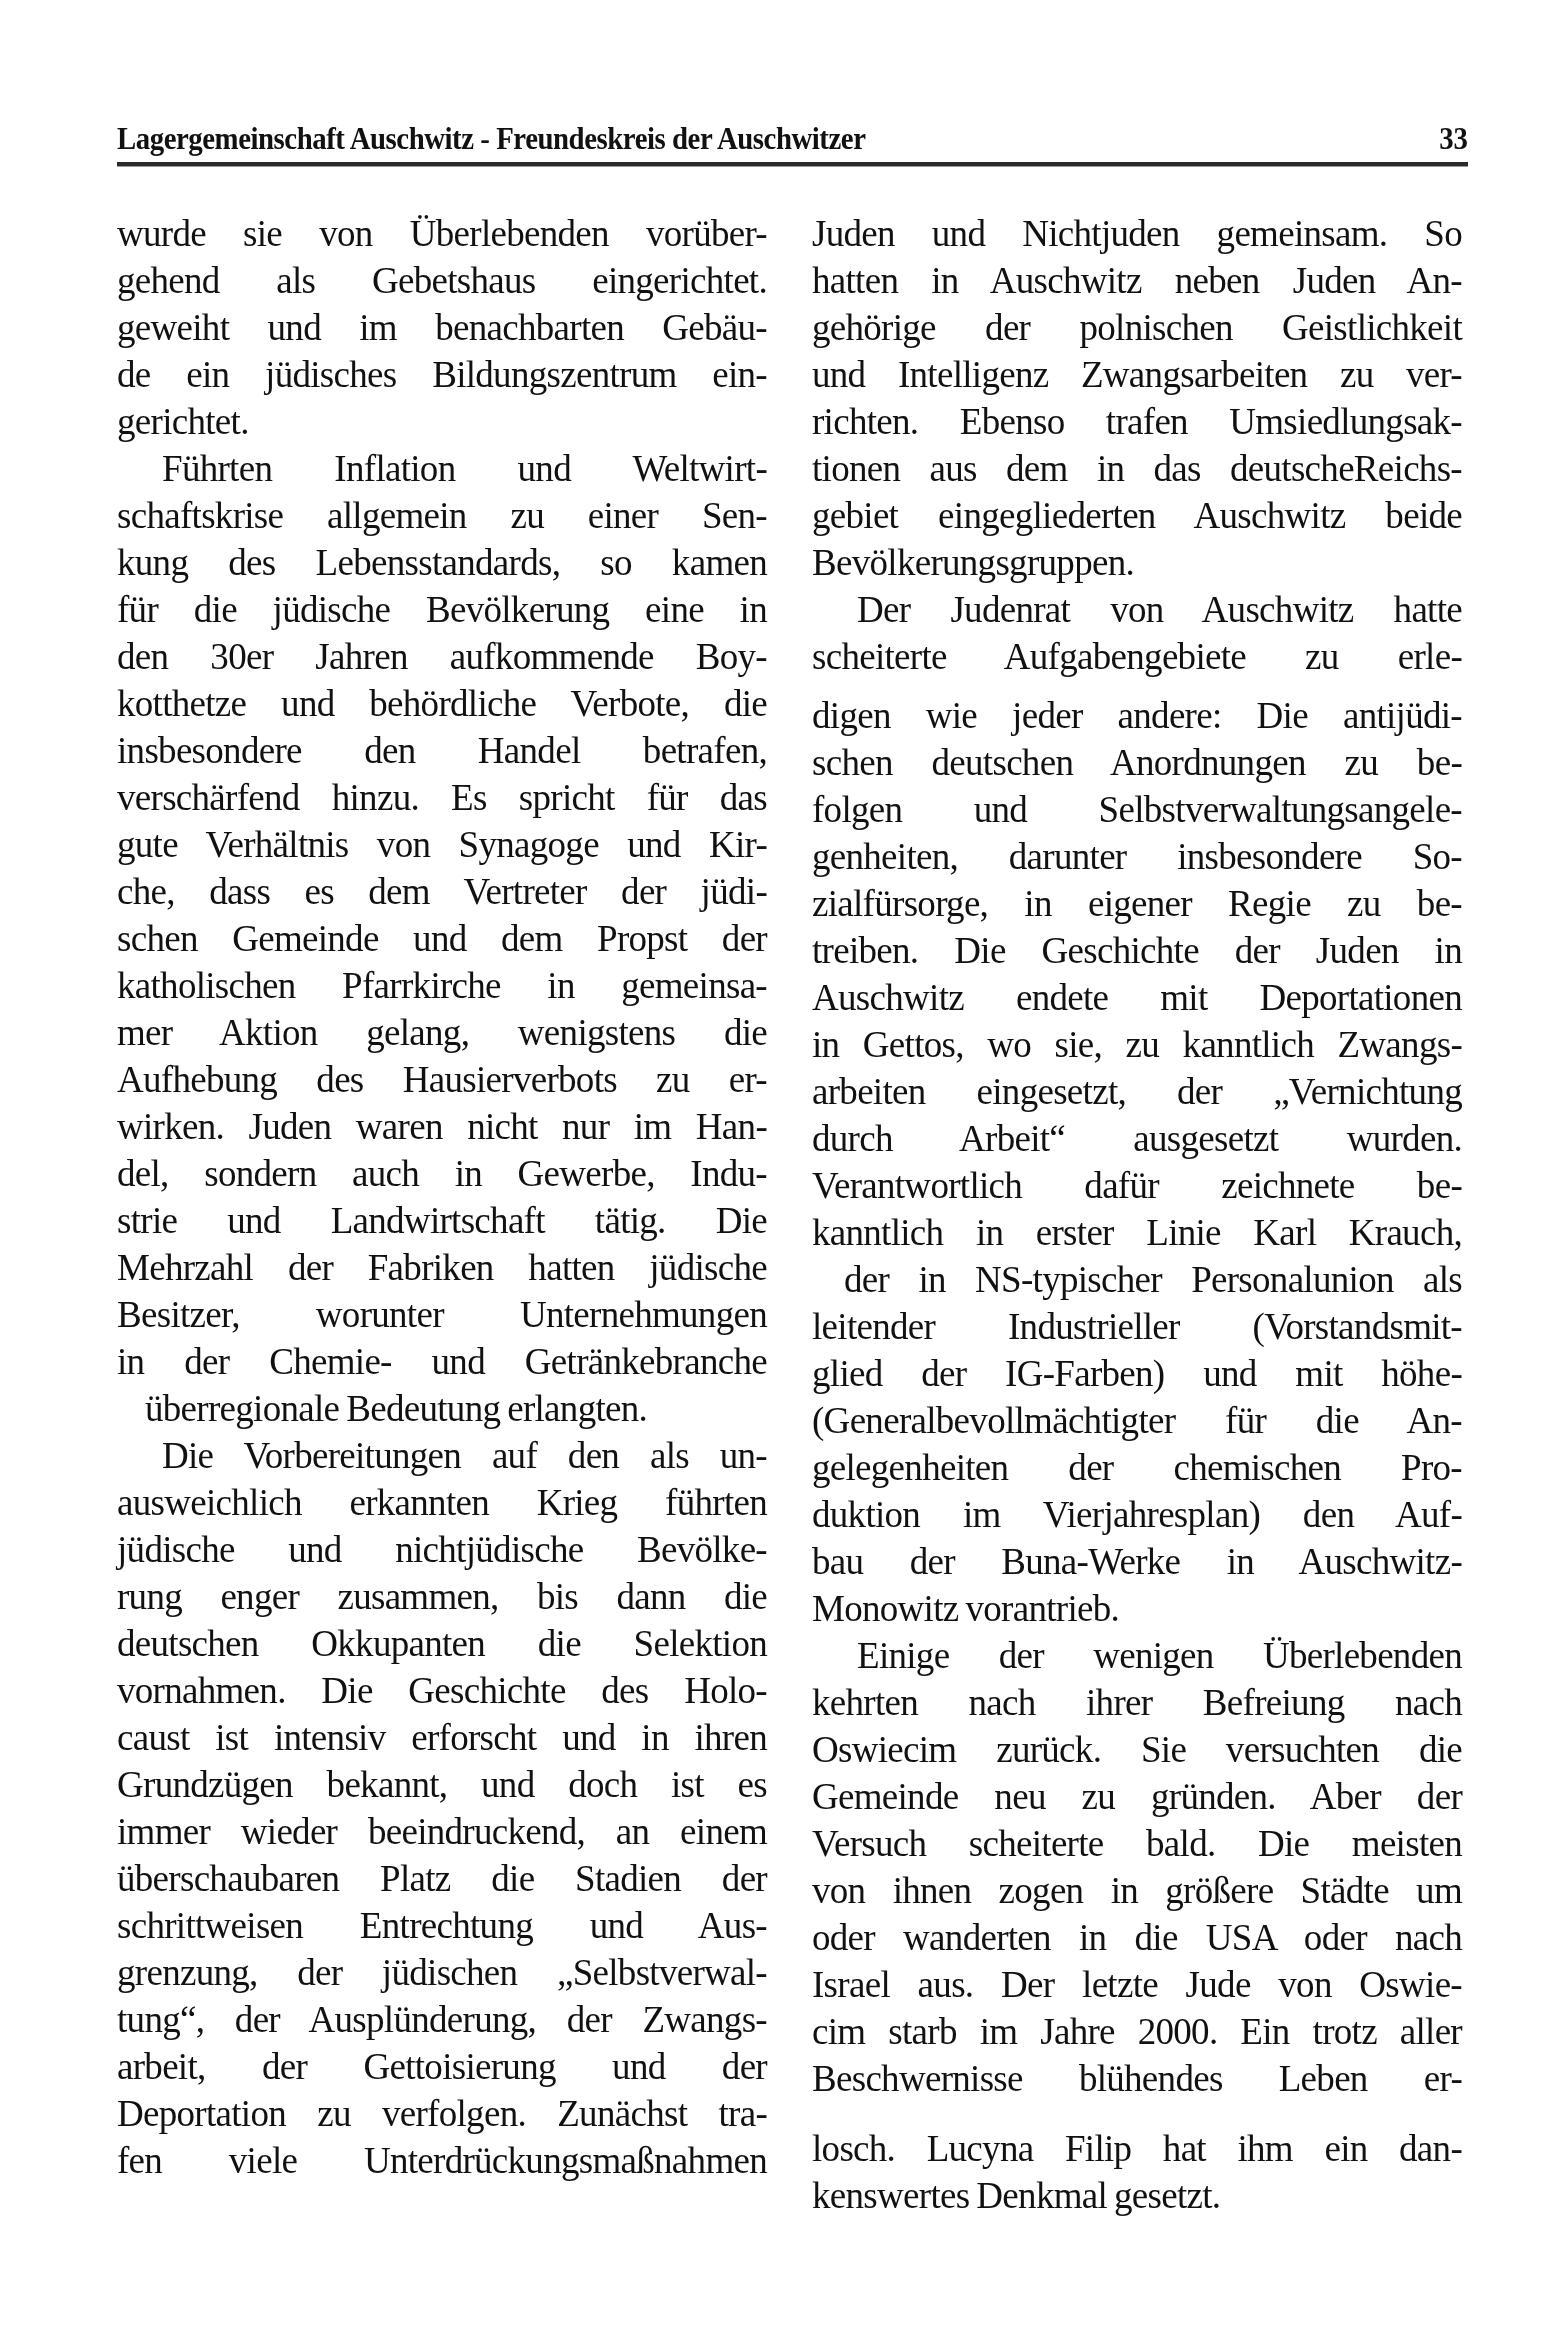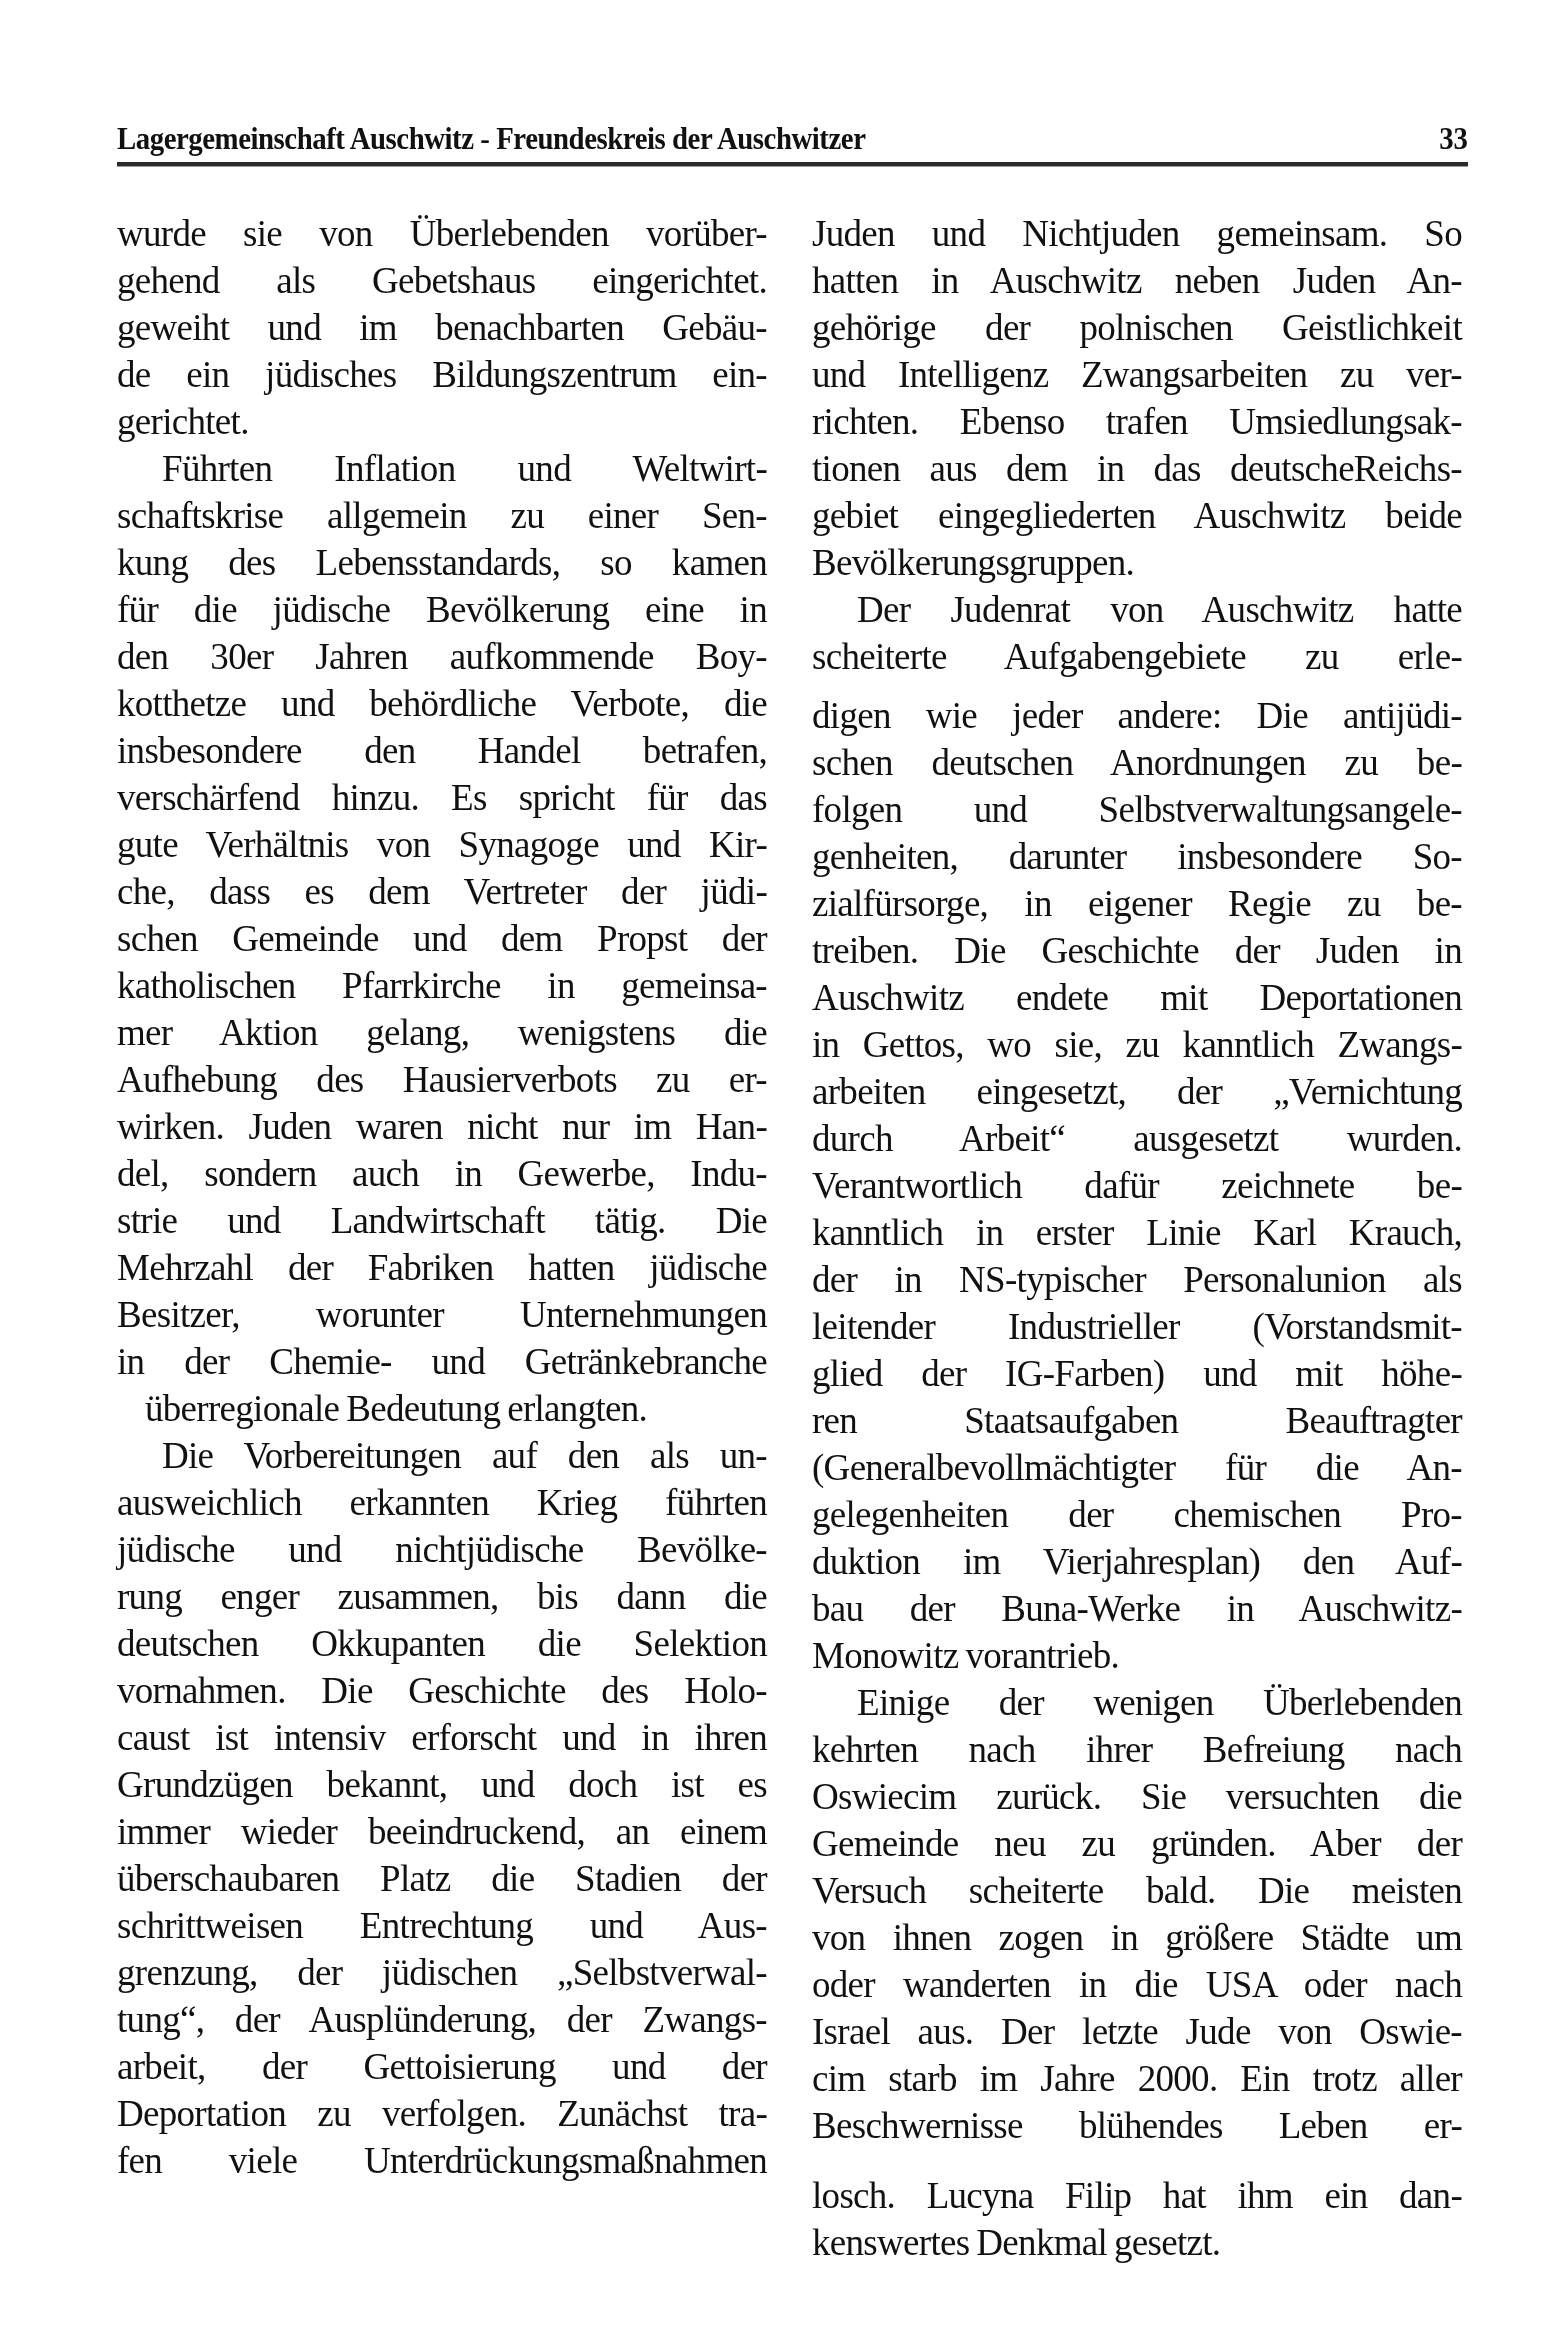--- a/index.html
+++ b/index.html
@@ -148,24 +148,23 @@
       <span class="line" style="display: block; text-align-last: justify; width: auto;">folgen und Selbstverwaltungsangele-</span>
       <span class="line" style="display: block; text-align-last: justify; width: auto;">genheiten, darunter insbesondere So-</span>
       <span class="line" style="display: block; text-align-last: justify; width: auto;">zialfürsorge, in eigener Regie zu be-</span>
       <span class="line" style="display: block; text-align-last: justify; width: auto;">treiben. Die Geschichte der Juden in</span>
       <span class="line" style="display: block; text-align-last: justify; width: auto;">Auschwitz endete mit Deportationen</span>
       <span class="line" style="display: block; text-align-last: justify; width: auto;">in Gettos, wo sie, zu kanntlich Zwangs-</span>
       <span class="line" style="display: block; text-align-last: justify; width: auto;">arbeiten eingesetzt, der „Vernichtung</span>
       <span class="line" style="display: block; text-align-last: justify; width: auto;">durch Arbeit“ ausgesetzt wurden.</span>
       <span class="line" style="display: block; text-align-last: justify; width: auto;">Verantwortlich dafür zeichnete be-</span>
       <span class="line" style="display: block; text-align-last: justify; width: auto;">kanntlich in erster Linie Karl Krauch,</span>
-      <span class="line" style="display: block; text-align-last: justify; width: auto;">der in NS-typischer Personalunion als</span>
+      <span class="line" style="display: block; text-align-last: justify; width: auto; margin-left: 32px;">der in NS-typischer Personalunion als</span>
       <span class="line" style="display: block; text-align-last: justify; width: auto;">leitender Industrieller (Vorstandsmit-</span>
       <span class="line" style="display: block; text-align-last: justify; width: auto;">glied der IG-Farben) und mit höhe-</span>
-      <span class="line" style="display: block; text-align-last: justify; width: auto;">ren Staatsaufgaben Beauftragter</span>
       <span class="line" style="display: block; text-align-last: justify; width: auto;">(Generalbevollmächtigter für die An-</span>
       <span class="line" style="display: block; text-align-last: justify; width: auto;">gelegenheiten der chemischen Pro-</span>
       <span class="line" style="display: block; text-align-last: justify; width: auto;">duktion im Vierjahresplan) den Auf-</span>
       <span class="line" style="display: block; text-align-last: justify; width: auto;">bau der Buna-Werke in Auschwitz-</span>
       <span class="line last" style="display: block; text-align-last: auto; width: auto;">Monowitz vorantrieb.</span>
       <span class="line indent" style="display: block; text-align-last: justify; width: auto;">Einige der wenigen Überlebenden</span>
       <span class="line" style="display: block; text-align-last: justify; width: auto;">kehrten nach ihrer Befreiung nach</span>
       <span class="line" style="display: block; text-align-last: justify; width: auto;">Oswiecim zurück. Sie versuchten die</span>
       <span class="line" style="display: block; text-align-last: justify; width: auto;">Gemeinde neu zu gründen. Aber der</span>
       <span class="line" style="display: block; text-align-last: justify; width: auto;">Versuch scheiterte bald. Die meisten</span>

